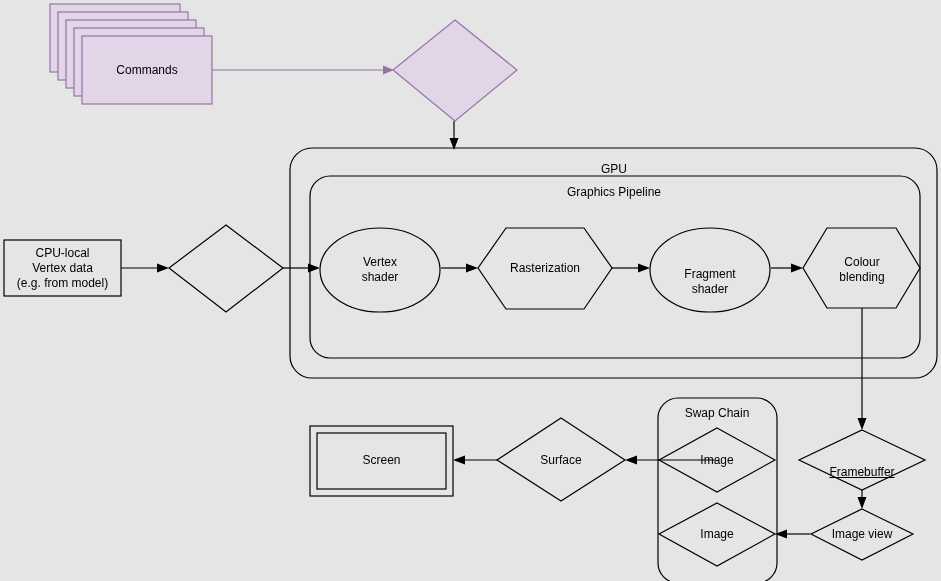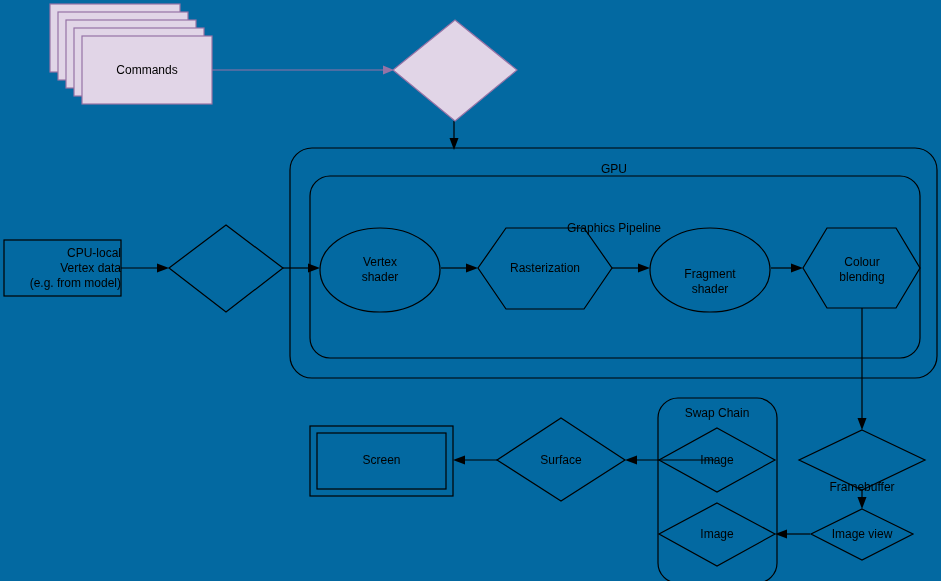--- a/index.html
+++ b/index.html
@@ -7,21 +7,21 @@
     padding: 0;
     background: #ffffff;
   }
   body {
     font-family: "Liberation Sans", sans-serif;
   }
   #canvas {
     position: relative;
     width: 941px;
     height: 581px;
-    background: #0369a1;
+    background: #e5e5e5;
     overflow: hidden;
   }
   #diagram-svg {
     position: absolute;
     left: 0;
     top: 0;
     width: 941px;
     height: 581px;
   }
   .shape-stroke {
@@ -167,39 +167,39 @@
       <rect class="shape-stroke" x="317" y="433" width="129" height="56"></rect>
     </g>
 
   </svg>
 
   <div class="lbl" style="left:82px; top:63px; width:130px;">Commands</div>
 
 
   <div class="lbl" style="left:544px; top:162px; width:140px;">GPU</div>
 
-  <div class="lbl" style="left:524px; top:185px; width:180px;margin-top:36px;">Graphics Pipeline</div>
-
-  <div class="lbl" style="left:4px; top:246px; width:117px;text-align:right;">CPU-local
+  <div class="lbl" style="left:524px; top:185px; width:180px;">Graphics Pipeline</div>
+
+  <div class="lbl" style="left:4px; top:246px; width:117px;">CPU-local
 Vertex data
 (e.g. from model)</div>
 
 
   <div class="lbl" style="left:325px; top:255px; width:110px;">Vertex
 shader</div>
 
   <div class="lbl" style="left:490px; top:261px; width:110px;">Rasterization</div>
 
   <div class="lbl" style="left:655px; top:255px; width:110px;margin-top:12px;">Fragment
 shader</div>
 
   <div class="lbl" style="left:807px; top:255px; width:110px;">Colour
 blending</div>
 
-  <div class="lbl" style="left:807px; top:480px; width:110px;">Framebuffer</div>
+  <div class="lbl" style="left:807px; top:465px; width:110px;text-decoration:underline;">Framebuffer</div>
 
   <div class="lbl" style="left:807px; top:527px; width:110px;">Image view</div>
 
   <div class="lbl" style="left:662px; top:406px; width:110px;">Swap Chain</div>
 
   <div class="lbl" style="left:662px; top:453px; width:110px;">Image</div>
 
   <div class="lbl" style="left:662px; top:527px; width:110px;">Image</div>
 
   <div class="lbl" style="left:506px; top:453px; width:110px;">Surface</div>

